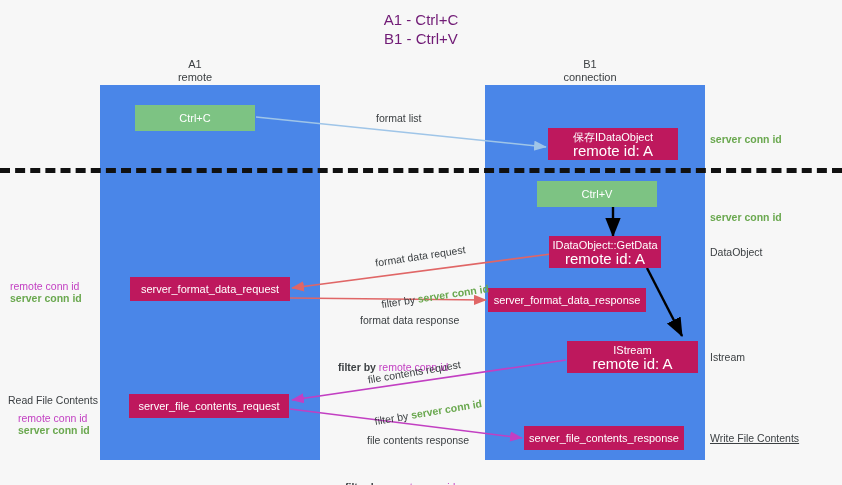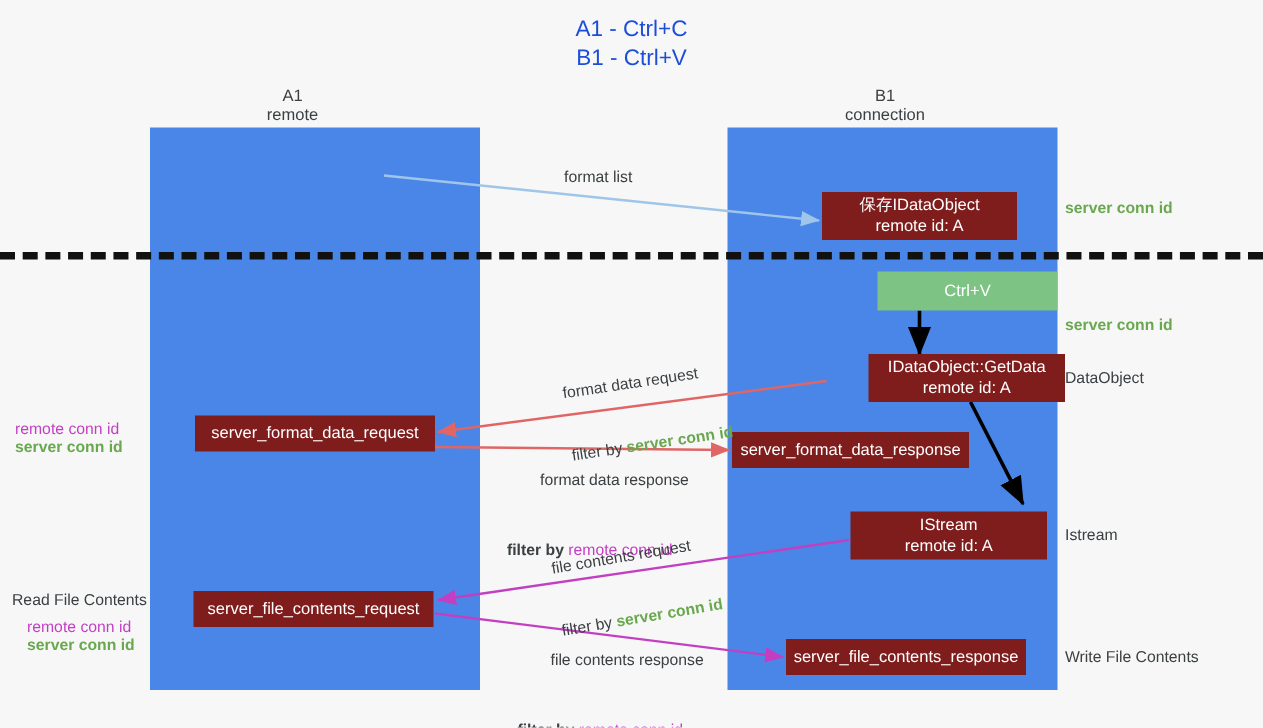--- a/index.html
+++ b/index.html
@@ -28,21 +28,21 @@
     overflow: visible;
   }
   .title {
     position: absolute;
     left: 0;
     top: 10px;
     width: 842px;
     text-align: center;
     font-size: 15px;
     line-height: 19px;
-    color: #1d4ed8;
+    color: #701a75;
     white-space: pre;
   }
   .lane {
     position: absolute;
     background: #4a86e8;
   }
   .lane-head {
     position: absolute;
     text-align: center;
     font-size: 11px;
@@ -59,22 +59,22 @@
     justify-content: center;
     text-align: center;
     font-size: 11px;
     line-height: 14px;
     color: #ffffff;
     white-space: pre;
     padding: 2px 4px;
   }
   .node.green { background: #7dc383; }
   .node.orange { background: #fbb košt; }
-  .node.orange { background: #7f1d1d; }
-  .node .sub { font-size: 11px; }
+  .node.orange { background: #be185d; }
+  .node .sub { font-size: 15px; }
   .edge-label {
     position: absolute;
     font-size: 10.5px;
     line-height: 14px;
     color: #3c4043;
     white-space: pre;
   }
   .edge-label.rot-a { transform: rotate(-8.5deg); transform-origin: left top; }
   .edge-label.rot-b { transform: rotate(-9.5deg); transform-origin: left top; }
   .side-label {
@@ -139,31 +139,34 @@
 
     <line x1="647" y1="268" x2="682" y2="336" stroke="#000000" stroke-width="2.4" marker-end="url(#ar-blk)"></line>
 
     <line x1="566" y1="360" x2="292" y2="400" stroke="#c23fc2" stroke-width="1.6" marker-end="url(#ar-mag)"></line>
 
     <line x1="290" y1="409" x2="522" y2="438" stroke="#c23fc2" stroke-width="1.6" marker-end="url(#ar-mag)"></line>
   </svg>
 
   <div class="dash-line"></div>
 
+  <div class="node green" style="left:135px; top:105px; width:120px; height:26px;">
+    <span>Ctrl+C</span>
+  </div>
 
   <div class="node orange" style="left:548px; top:128px; width:130px; height:32px;">
     <span>保存IDataObject</span>
     <span class="sub">remote id: A</span>
   </div>
 
-  <div class="node green" style="left:585px; top:181px; width:120px; height:26px;">
+  <div class="node green" style="left:537px; top:181px; width:120px; height:26px;">
     <span>Ctrl+V</span>
   </div>
 
-  <div class="node orange" style="left:579px; top:236px; width:131px; height:32px;">
+  <div class="node orange" style="left:549px; top:236px; width:112px; height:32px;">
     <span>IDataObject::GetData</span>
     <span class="sub">remote id: A</span>
   </div>
 
   <div class="node orange" style="left:488px; top:288px; width:158px; height:24px;">
     <span>server_format_data_response</span>
   </div>
 
   <div class="node orange" style="left:130px; top:277px; width:160px; height:24px;">
     <span>server_format_data_request</span>
@@ -201,21 +204,21 @@
 
   <div class="edge-label" style="left:345px; top:405px;">
     <div style="padding-left:22px;">file contents response</div>
     <div style="padding-top:5px;"><span class="c-dark b">filter by </span><span class="c-magenta">remote conn id</span></div>
   </div>
 
   <div class="side-label c-green" style="left:710px; top:132px;">server conn id</div>
   <div class="side-label c-green" style="left:710px; top:210px;">server conn id</div>
   <div class="side-label" style="left:710px; top:245px;">DataObject</div>
   <div class="side-label" style="left:710px; top:350px;">Istream</div>
-  <div class="side-label" style="left:710px; top:431px;">Write File Contents</div>
+  <div class="side-label" style="left:710px; top:431px;text-decoration:underline;">Write File Contents</div>
 
   <div class="side-label c-magenta" style="left:10px; top:279px;">remote conn id</div>
   <div class="side-label c-green" style="left:10px; top:291px;">server conn id</div>
 
   <div class="side-label" style="left:8px; top:393px;text-align:right;">Read File Contents</div>
   <div class="side-label c-magenta" style="left:18px; top:411px;">remote conn id</div>
   <div class="side-label c-green" style="left:18px; top:423px;">server conn id</div>
 
 </div>
 

